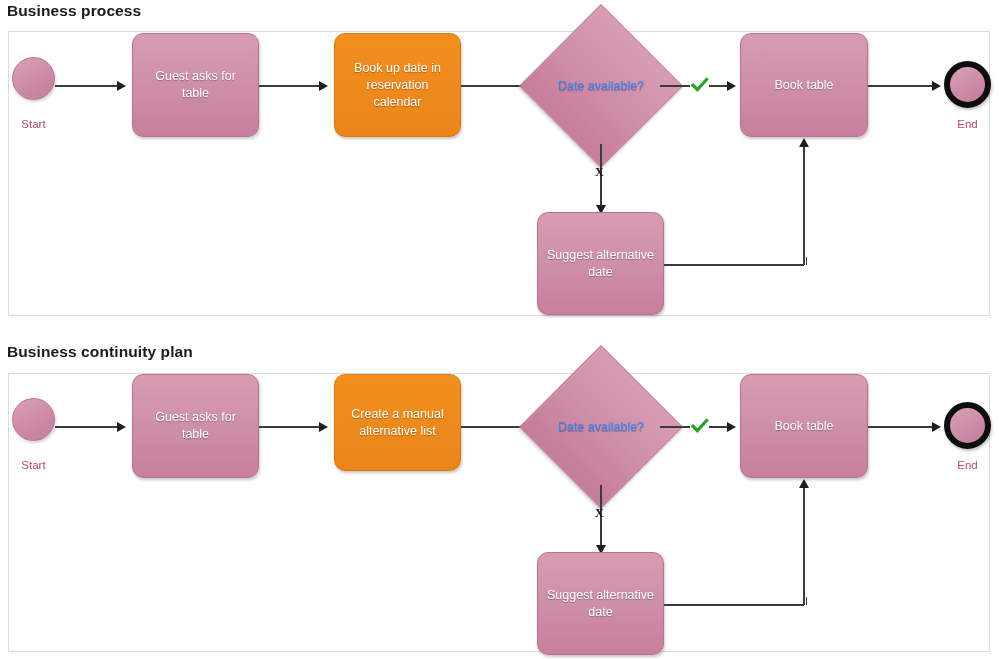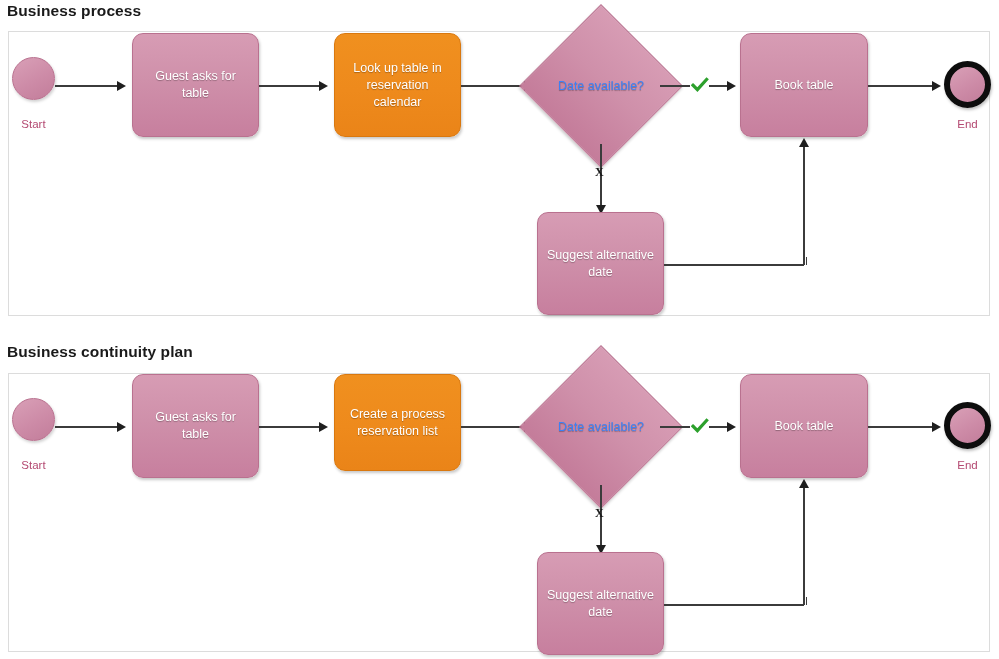--- a/index.html
+++ b/index.html
@@ -145,21 +145,21 @@
   <div class="node-caption" style="left:12px;top:118px;width:43px;">Start</div>
 
   <div class="conn hline" style="left:55px;top:85px;width:62px;"></div>
   <div class="arrow-r" style="left:117px;top:81px;"></div>
 
   <div class="node proc" style="left:132px;top:33px;width:127px;height:104px;">Guest asks for table</div>
 
   <div class="conn hline" style="left:259px;top:85px;width:60px;"></div>
   <div class="arrow-r" style="left:319px;top:81px;"></div>
 
-  <div class="node proc alt" style="left:334px;top:33px;width:127px;height:104px;">Look up table in reservation calendar</div>
+  <div class="node proc alt" style="left:334px;top:33px;width:127px;height:104px;">Book up date in reservation calendar</div>
 
   <div class="conn hline" style="left:461px;top:85px;width:63px;"></div>
   <div class="arrow-r" style="left:524px;top:81px;"></div>
 
   <div class="node diamond" style="left:543px;top:28px;">
     <div class="dshape"></div>
     <div class="dlabel">Date available?</div>
   </div>
 
   <div class="conn hline" style="left:660px;top:85px;width:30px;"></div>
@@ -198,21 +198,21 @@
   <div class="node-caption" style="left:12px;top:459px;width:43px;">Start</div>
 
   <div class="conn hline" style="left:55px;top:426px;width:62px;"></div>
   <div class="arrow-r" style="left:117px;top:422px;"></div>
 
   <div class="node proc" style="left:132px;top:374px;width:127px;height:104px;">Guest asks for table</div>
 
   <div class="conn hline" style="left:259px;top:426px;width:60px;"></div>
   <div class="arrow-r" style="left:319px;top:422px;"></div>
 
-  <div class="node proc alt" style="left:334px;top:374px;width:127px;height:97px;">Create a process reservation list</div>
+  <div class="node proc alt" style="left:334px;top:374px;width:127px;height:97px;">Create a manual alternative list</div>
 
   <div class="conn hline" style="left:461px;top:426px;width:63px;"></div>
   <div class="arrow-r" style="left:524px;top:422px;"></div>
 
   <div class="node diamond" style="left:543px;top:369px;">
     <div class="dshape"></div>
     <div class="dlabel">Date available?</div>
   </div>
 
   <div class="conn hline" style="left:660px;top:426px;width:30px;"></div>

